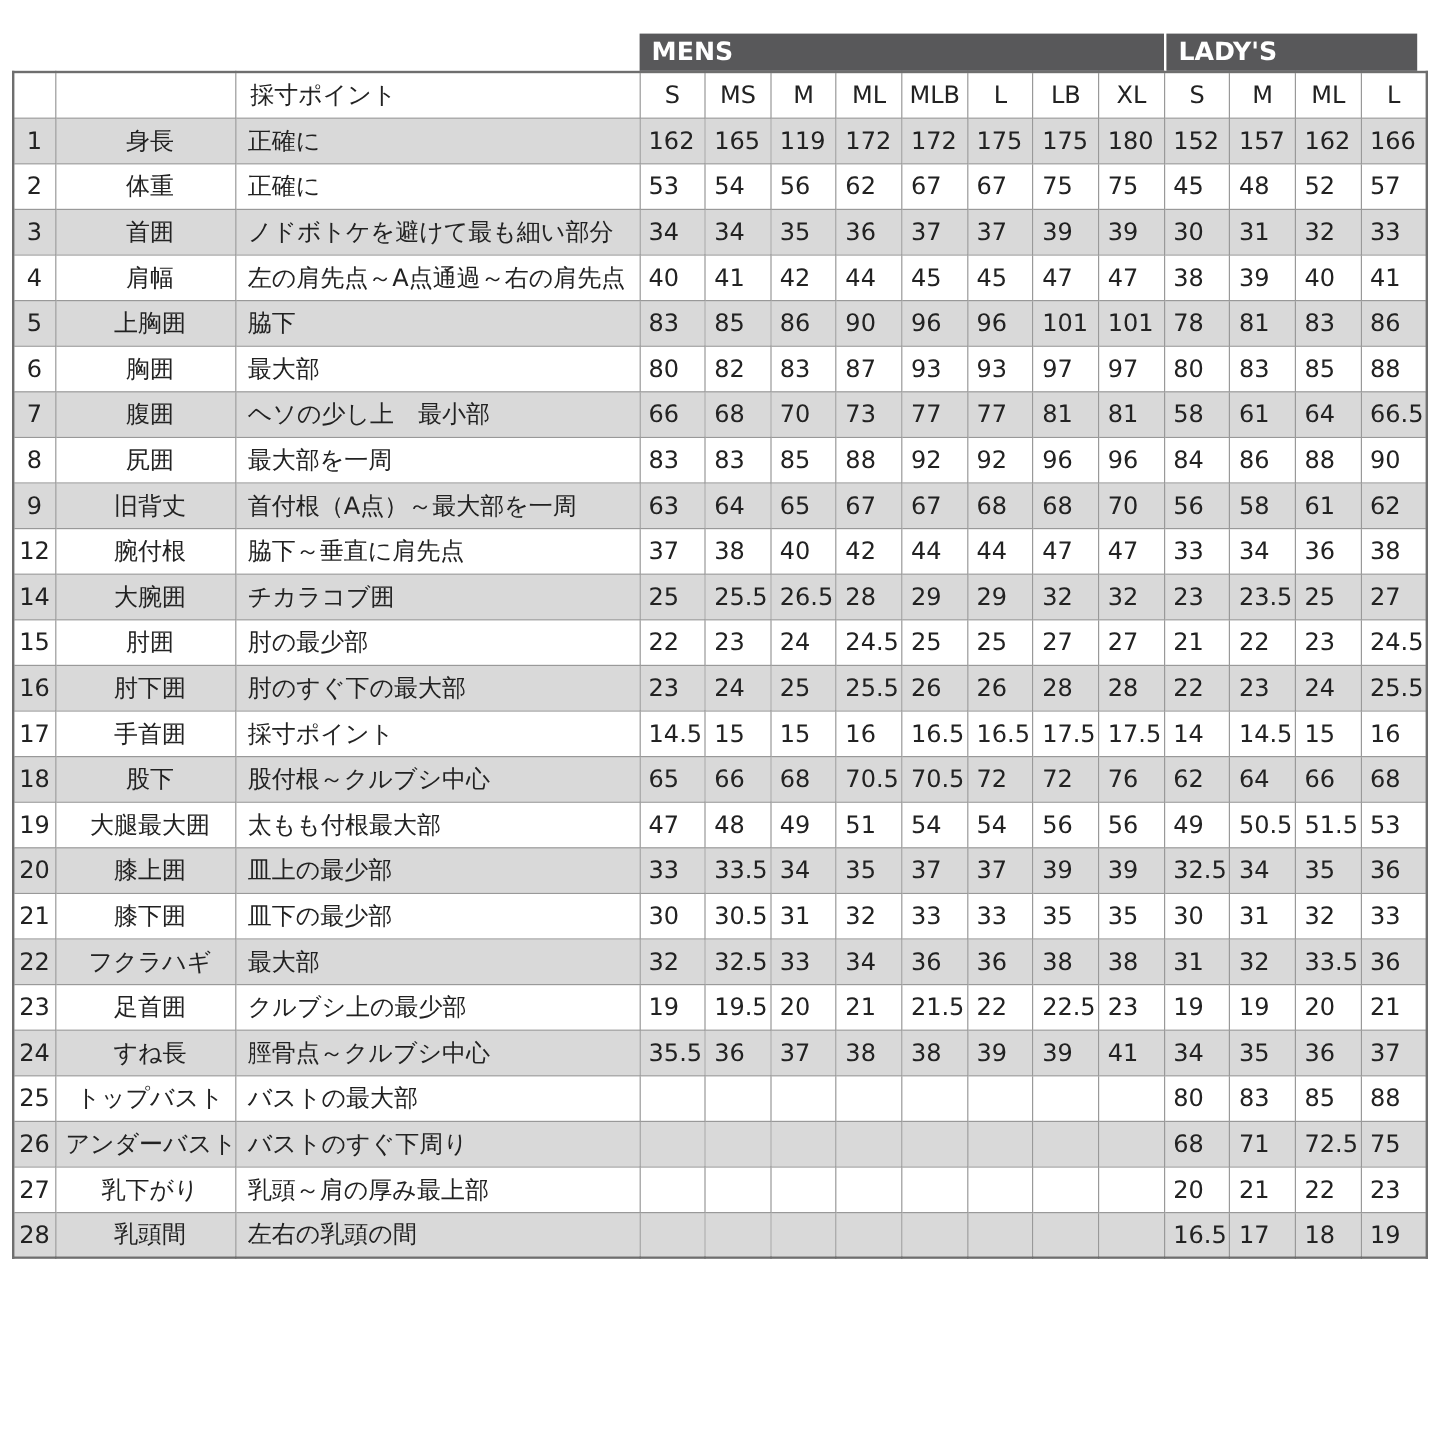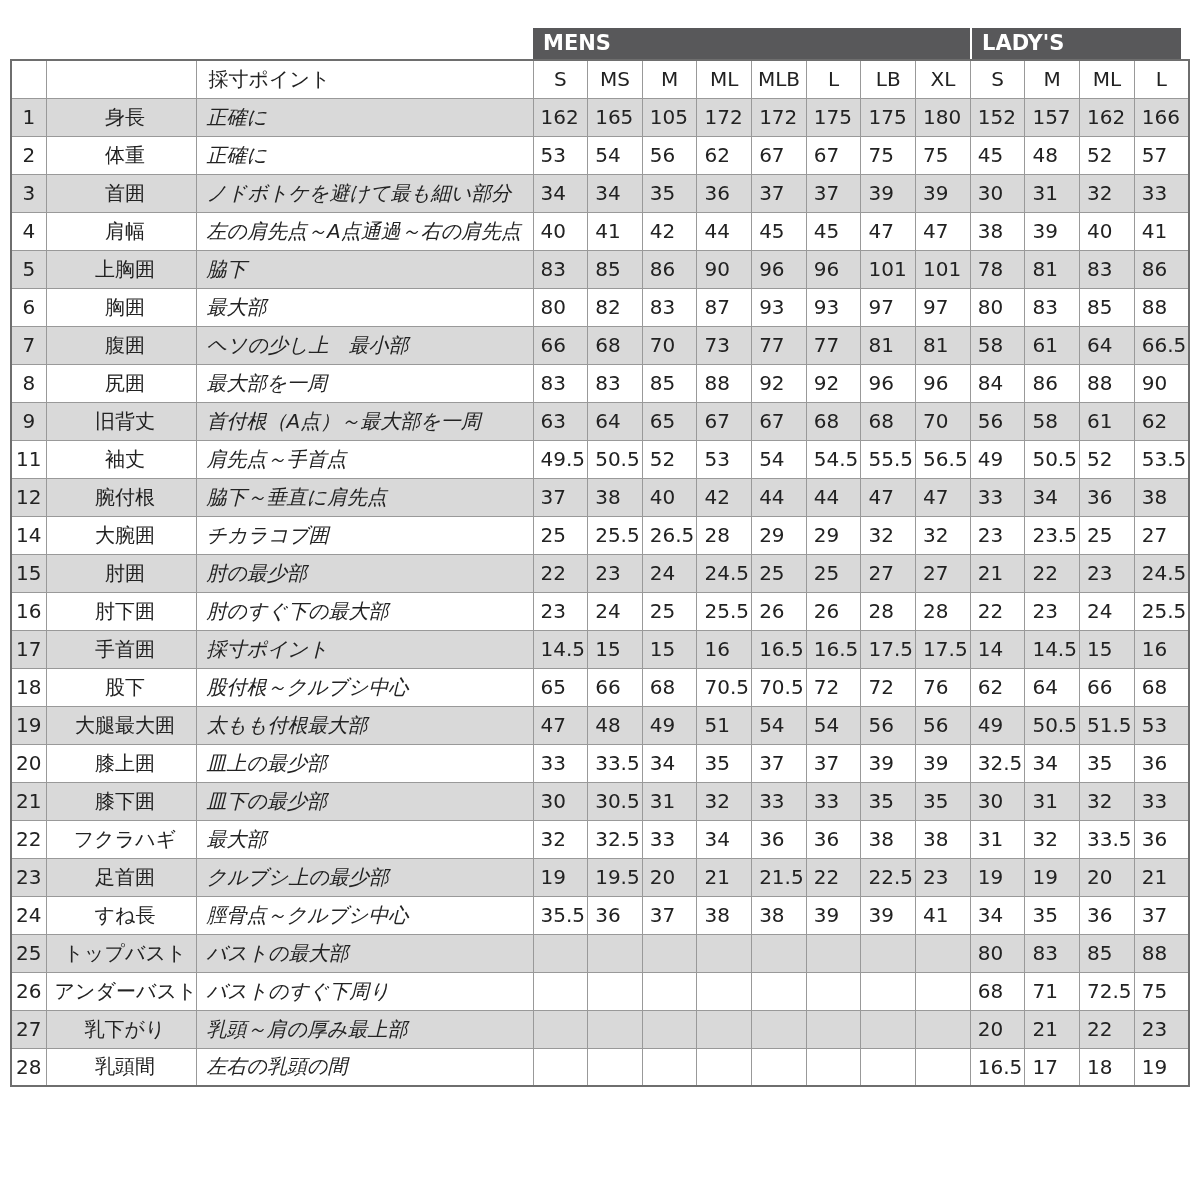--- a/index.html
+++ b/index.html
@@ -51,21 +51,21 @@
     background:#ffffff;
     font-weight:normal;
     text-align:center;
   }
   .size-chart thead th.c-desc{
     text-align:left;
     padding-left:12px;
   }
   .size-chart td.c-num{text-align:center;}
   .size-chart td.c-name{text-align:center;padding-left:8px;}
-  .size-chart td.c-desc{text-align:left;padding-left:10px;font-style:italic;}
+  .size-chart td.c-desc{text-align:left;padding-left:10px;}
   .size-chart td.size{text-align:left;padding-left:7px;}
   .size-chart tbody tr:nth-child(odd){background:var(--row-stripe,#d9d9d9);}
   .size-chart tbody tr:nth-child(even){background:#ffffff;}
 </style>
 </head>
 <body>
 
 <div class="page">
 
   <div class="banner-row">
@@ -112,21 +112,21 @@
         </tr>
     </thead>
     <tbody>
 
     <tr>
           <td class="c-num">1</td>
           <td class="c-name">身長</td>
           <td class="c-desc">正確に</td>
           <td class="size">162</td>
           <td class="size">165</td>
-          <td class="size">105</td>
+          <td class="size">119</td>
           <td class="size">172</td>
           <td class="size">172</td>
           <td class="size">175</td>
           <td class="size">175</td>
           <td class="size">180</td>
           <td class="size">152</td>
           <td class="size">157</td>
           <td class="size">162</td>
           <td class="size">166</td>
         </tr>
@@ -260,37 +260,20 @@
           <td class="size">67</td>
           <td class="size">68</td>
           <td class="size">68</td>
           <td class="size">70</td>
           <td class="size">56</td>
           <td class="size">58</td>
           <td class="size">61</td>
           <td class="size">62</td>
         </tr>
         <tr>
-          <td class="c-num">11</td>
-          <td class="c-name">袖丈</td>
-          <td class="c-desc">肩先点～手首点</td>
-          <td class="size">49.5</td>
-          <td class="size">50.5</td>
-          <td class="size">52</td>
-          <td class="size">53</td>
-          <td class="size">54</td>
-          <td class="size">54.5</td>
-          <td class="size">55.5</td>
-          <td class="size">56.5</td>
-          <td class="size">49</td>
-          <td class="size">50.5</td>
-          <td class="size">52</td>
-          <td class="size">53.5</td>
-        </tr>
-        <tr>
           <td class="c-num">12</td>
           <td class="c-name">腕付根</td>
           <td class="c-desc">脇下～垂直に肩先点</td>
           <td class="size">37</td>
           <td class="size">38</td>
           <td class="size">40</td>
           <td class="size">42</td>
           <td class="size">44</td>
           <td class="size">44</td>
           <td class="size">47</td>

